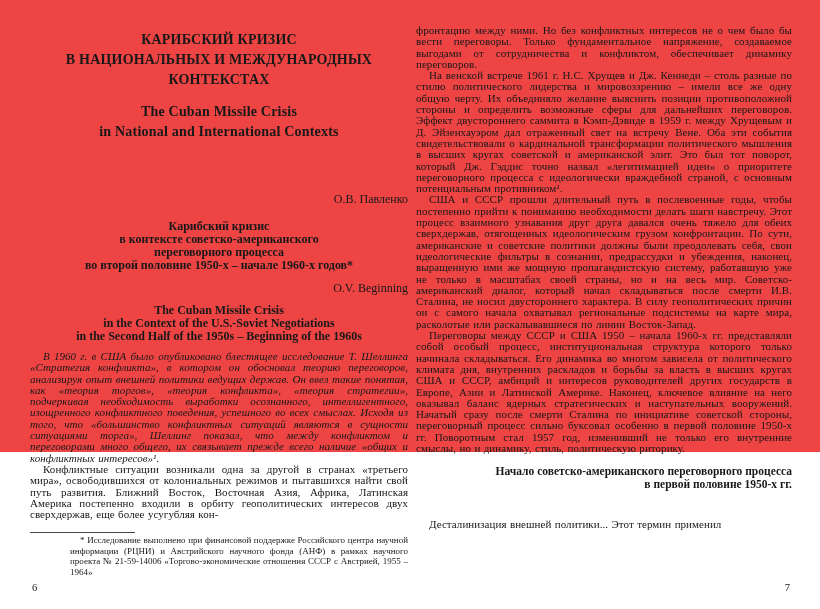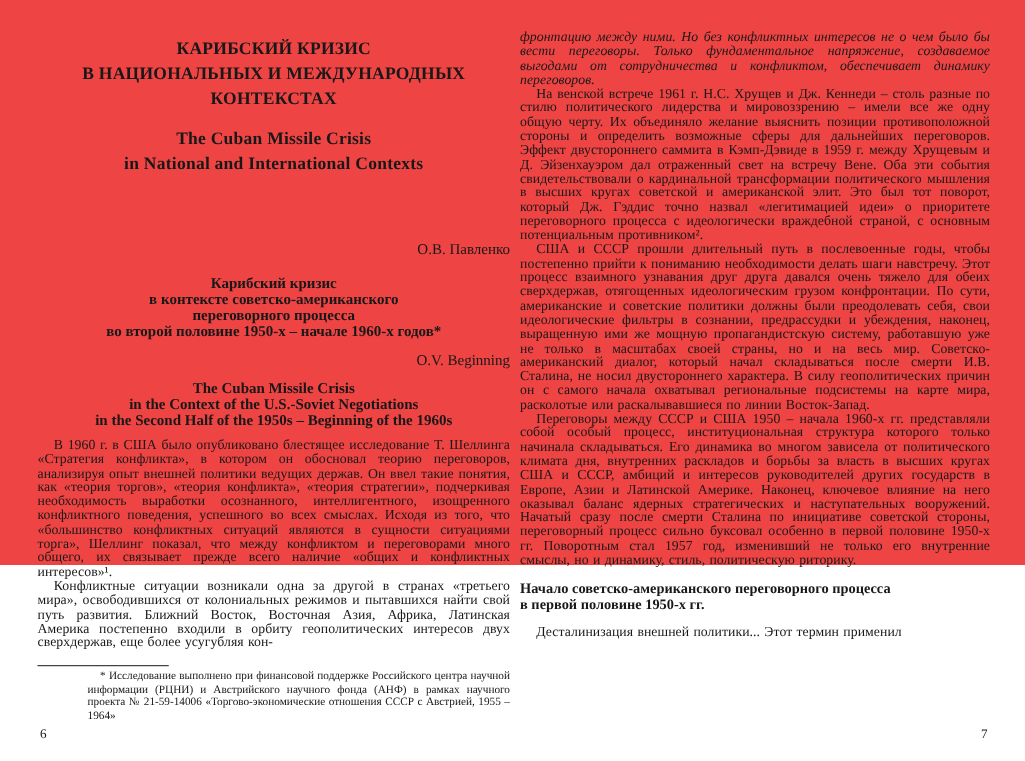--- a/index.html
+++ b/index.html
@@ -38,38 +38,38 @@
     white-space: pre-line;
   }
   .article-title.ru { margin-top: 13px; }
   .article-title.en { margin-top: 8px; }
 
   .body-para {
     font-size: 11px; line-height: 11.3px;
     text-align: justify; text-indent: 13px;
     word-spacing: 0.6px; letter-spacing: 0.05px;
   }
-  .page.left .body-para.first { margin-top: 8px; }
-  .body-para.no-indent { text-indent: 0; font-style: italic; }
+  .page.left .body-para.first { margin-top: 8px; font-style: italic; }
+  .body-para.no-indent { text-indent: 0; }
 
   .footnote-rule {
     width: 105px; height: 0;
     border-top: 1px solid #444;
     margin-top: 12px; margin-bottom: 2px;
   }
   .footnote {
     font-size: 9px; line-height: 10.4px;
     text-align: justify; text-indent: 10px; margin-left: 40px;
   }
 
   .section-heading {
     font-size: 11.5px; font-weight: bold;
-    text-align: left; line-height: 13px;
+    text-align: right; line-height: 13px;
     white-space: pre-line;
-    margin-top: 11px; margin-bottom: 10px;
+    margin-top: 11px; margin-bottom: 28px;
   }
 
   .page-num {
     position: absolute; bottom: 16px;
     font-size: 10.5px;
   }
   .page-num.num-left  { left: 2px; }
   .page-num.num-right { right: 2px; }
 </style>
 </head>

